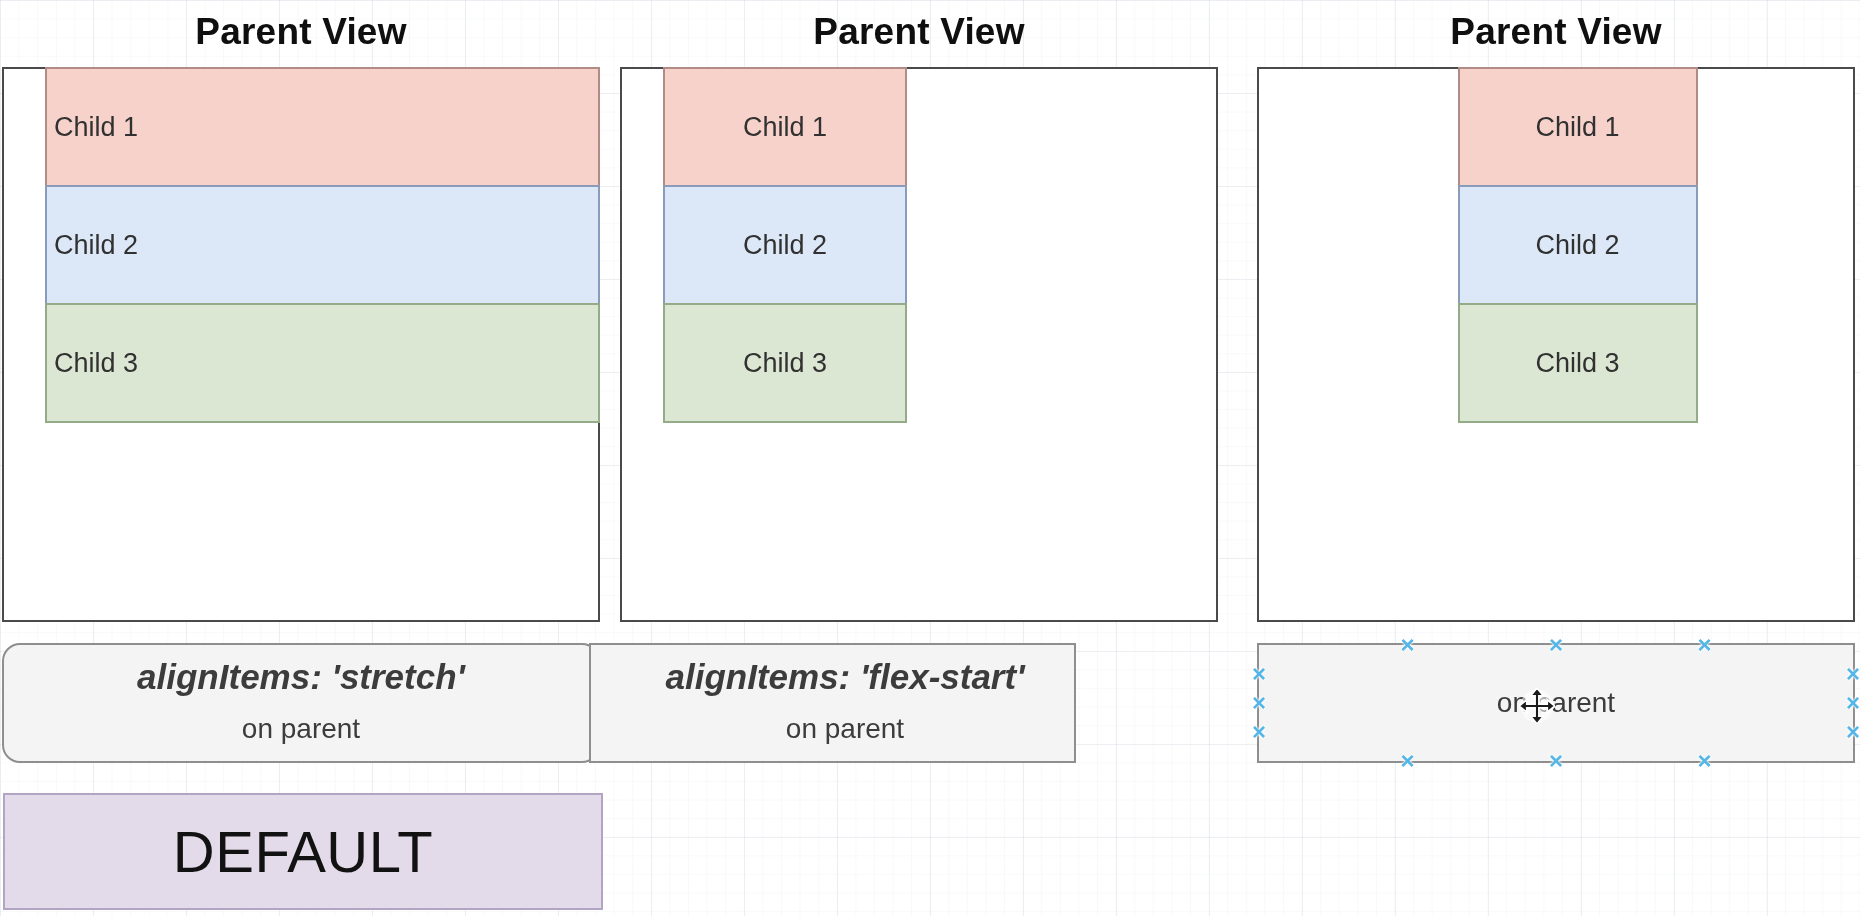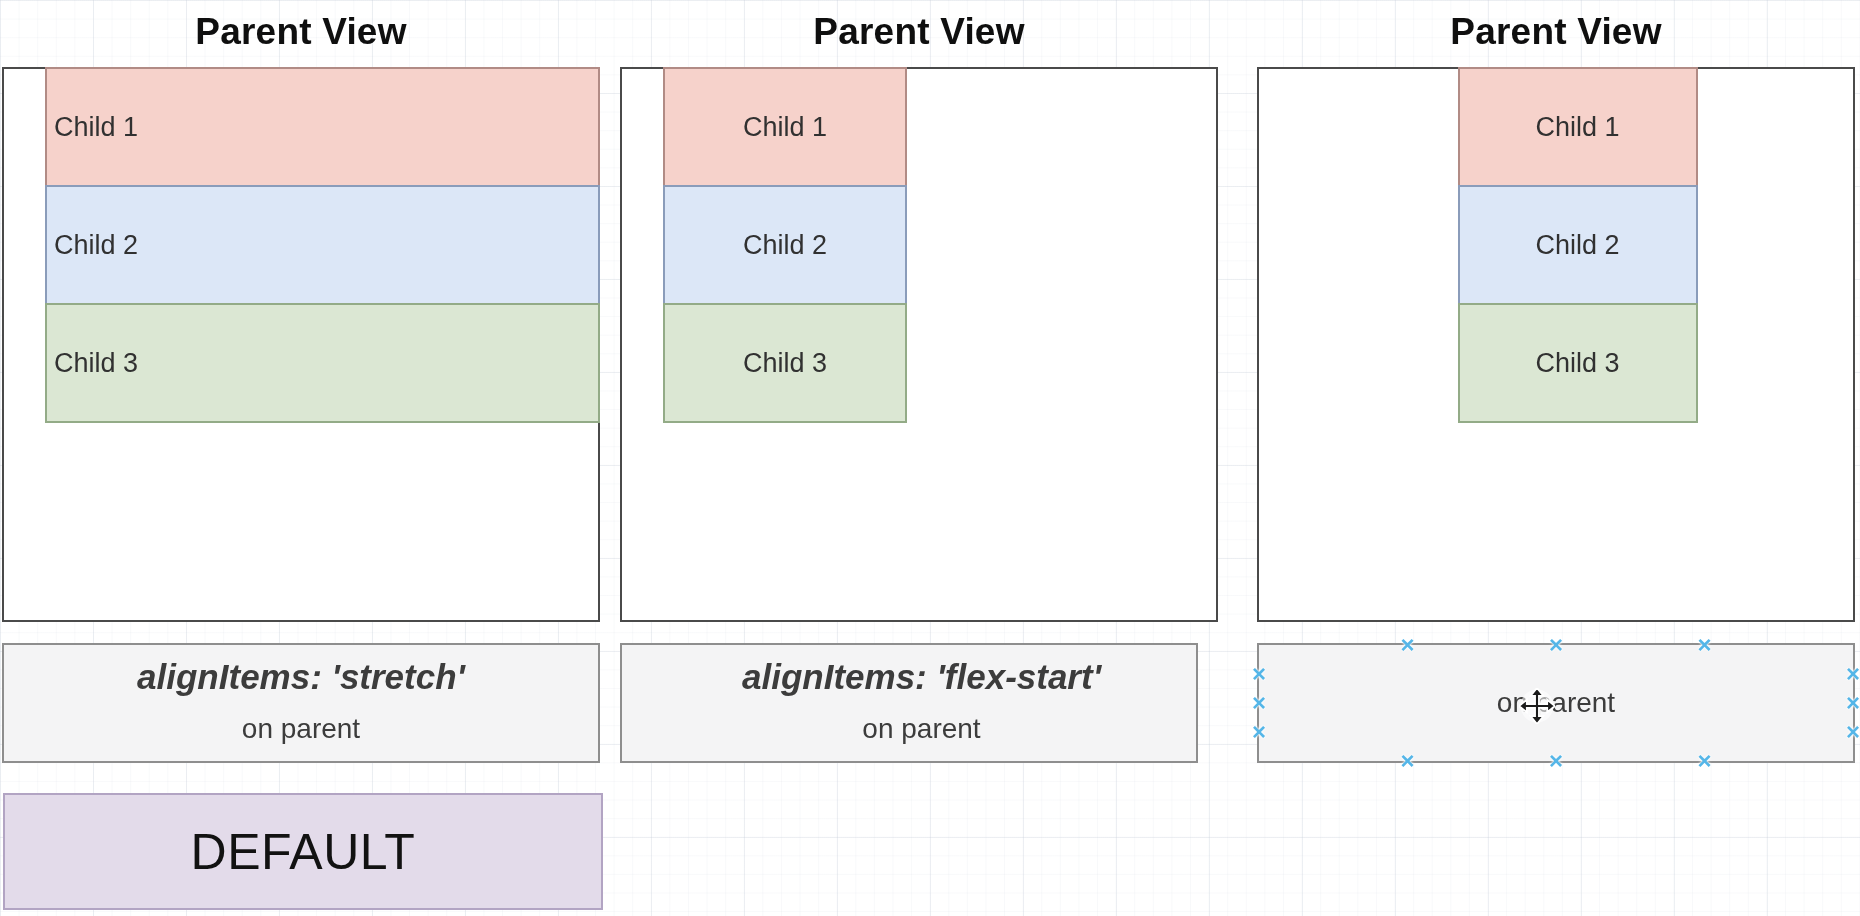--- a/index.html
+++ b/index.html
@@ -52,22 +52,22 @@
   #parent-0 .child-box { justify-content: flex-start; padding-left: 7px; }
   #parent-1 .child-box, #parent-2 .child-box { justify-content: center; }
 
   
   .caption-box {
     position: absolute; top: 643px; height: 120px;
     border: 2px solid; box-sizing: border-box;
     display: flex; flex-direction: column; align-items: center; justify-content: center;
     text-align: center;
   }
-  #caption-0 { left: 2px;    width: 598px; }
-  #caption-1 { left: 620px;  width: 578px; padding-left: 25px; }
+  #caption-0 { left: 2px;    width: 598px; border-radius: 18px; }
+  #caption-1 { left: 589px;  width: 487px; padding-left: 25px; }
   #caption-2 { left: 1257px; width: 598px; }
   .caption-line1 { font-size: 35px; line-height: 52px; font-weight: bold; font-style: italic; }
   .caption-line2 { font-size: 28px; line-height: 52px; }
 
   
   .cp {
     position: absolute;
     font-size: 24px; font-weight: bold; line-height: 24px;
     transform: translate(-50%, -50%);
     text-shadow: 0 0 3px #ffffff, 0 0 2px #ffffff;
@@ -76,21 +76,21 @@
   .cp-t1 { left: 25%;  top: 0; }    .cp-t2 { left: 50%;  top: 0; }    .cp-t3 { left: 75%;  top: 0; }
   .cp-b1 { left: 25%;  top: 100%; } .cp-b2 { left: 50%;  top: 100%; } .cp-b3 { left: 75%;  top: 100%; }
   .cp-l1 { left: 0;    top: 25%; }  .cp-l2 { left: 0;    top: 50%; }  .cp-l3 { left: 0;    top: 75%; }
   .cp-r1 { left: 100%; top: 25%; }  .cp-r2 { left: 100%; top: 50%; }  .cp-r3 { left: 100%; top: 75%; }
 
   
   .default-box {
     position: absolute; left: 3px; top: 793px; width: 600px; height: 117px;
     border: 2px solid; box-sizing: border-box;
     display: flex; align-items: center; justify-content: center;
-    font-size: 50px; letter-spacing: 0.5px;
+    font-size: 58px; letter-spacing: 0.5px;
   }
 
   
   .move-cursor {
     position: absolute; left: 1519px; top: 688px; width: 36px; height: 36px;
     pointer-events: none;
   }
 </style>
 </head>
 <body>

